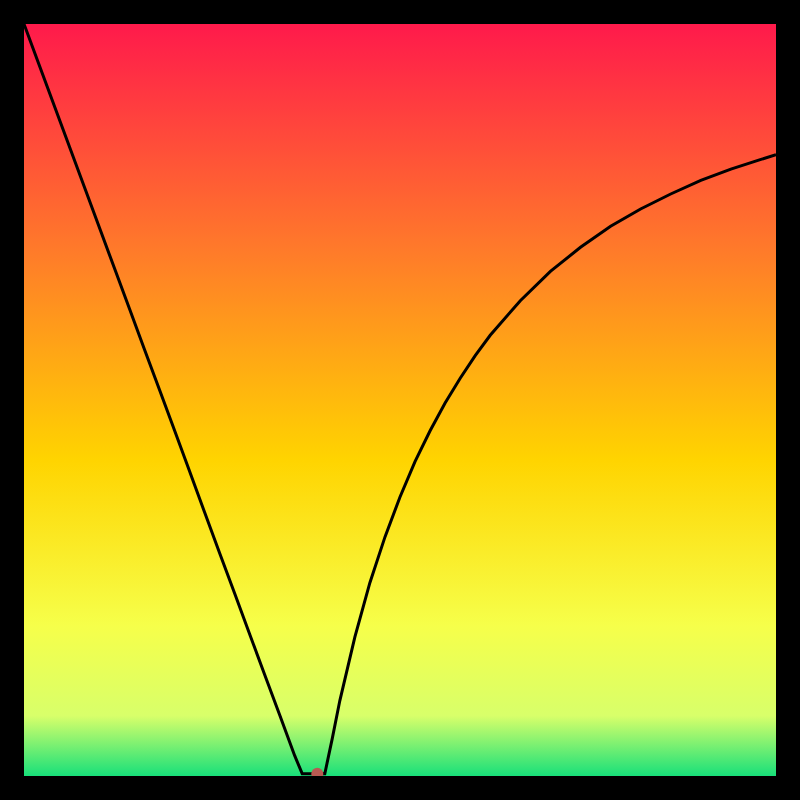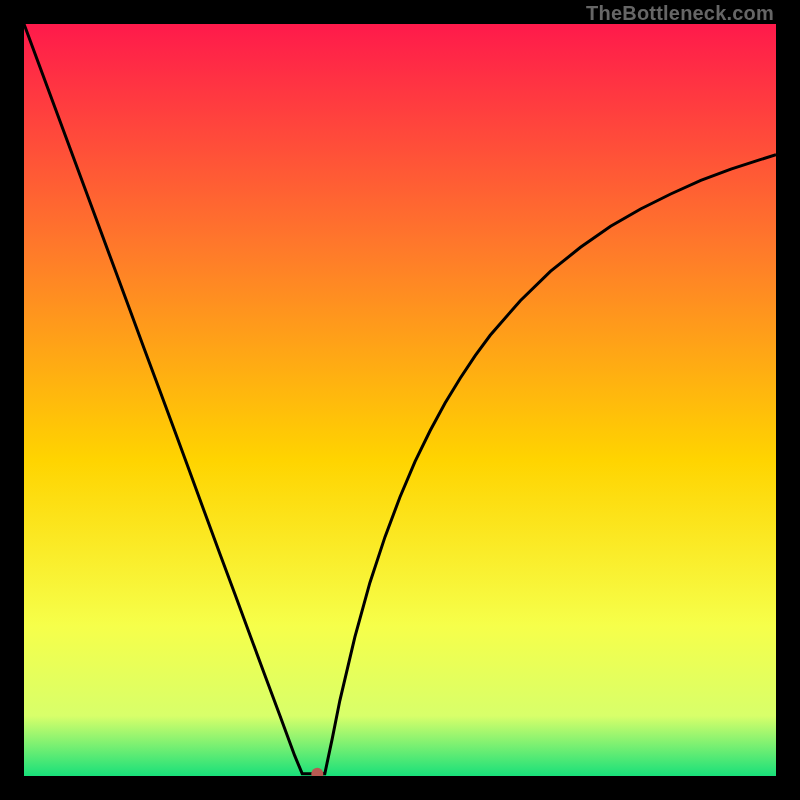--- a/index.html
+++ b/index.html
@@ -67,14 +67,13 @@
       </defs>
       <rect x="0" y="0" width="752" height="752" fill="url(#bg)"></rect>
     </svg>
 
     <svg class="curve" viewBox="0 0 752 752" preserveAspectRatio="none">
       <path id="curve-path" fill="none" stroke-width="3" stroke="#000000" d="M0.0 0.0 L15.0 40.6 L30.1 81.2 L45.1 121.8 L60.2 162.4 L75.2 203.0 L90.2 243.6 L105.3 284.3 L120.3 324.9 L135.4 365.5 L150.4 406.1 L165.4 446.7 L180.5 488.0 L195.5 528.7 L210.6 569.3 L225.6 609.9 L240.6 650.5 L255.7 691.1 L270.7 731.7 L278.2 749.7 L285.8 749.7 L293.3 749.7 L300.8 749.7 L308.3 714.4 L315.8 676.8 L330.9 612.9 L345.9 558.7 L361.0 512.9 L376.0 473.0 L391.0 437.7 L406.1 406.8 L421.1 379.0 L436.2 354.2 L451.2 331.6 L466.2 311.3 L496.3 276.7 L526.4 247.4 L556.5 223.3 L586.6 202.3 L616.6 185.0 L646.7 170.0 L676.8 156.4 L706.9 145.1 L737.0 135.4 L752.0 130.8"></path>
       <circle id="marker" r="6" fill="#b85a52" cx="293.3" cy="749.7"></circle>
     </svg>
   </div>
 
-  <div class="watermark">TheBottleneck.com</div>
 </div>
 
 </body></html>

